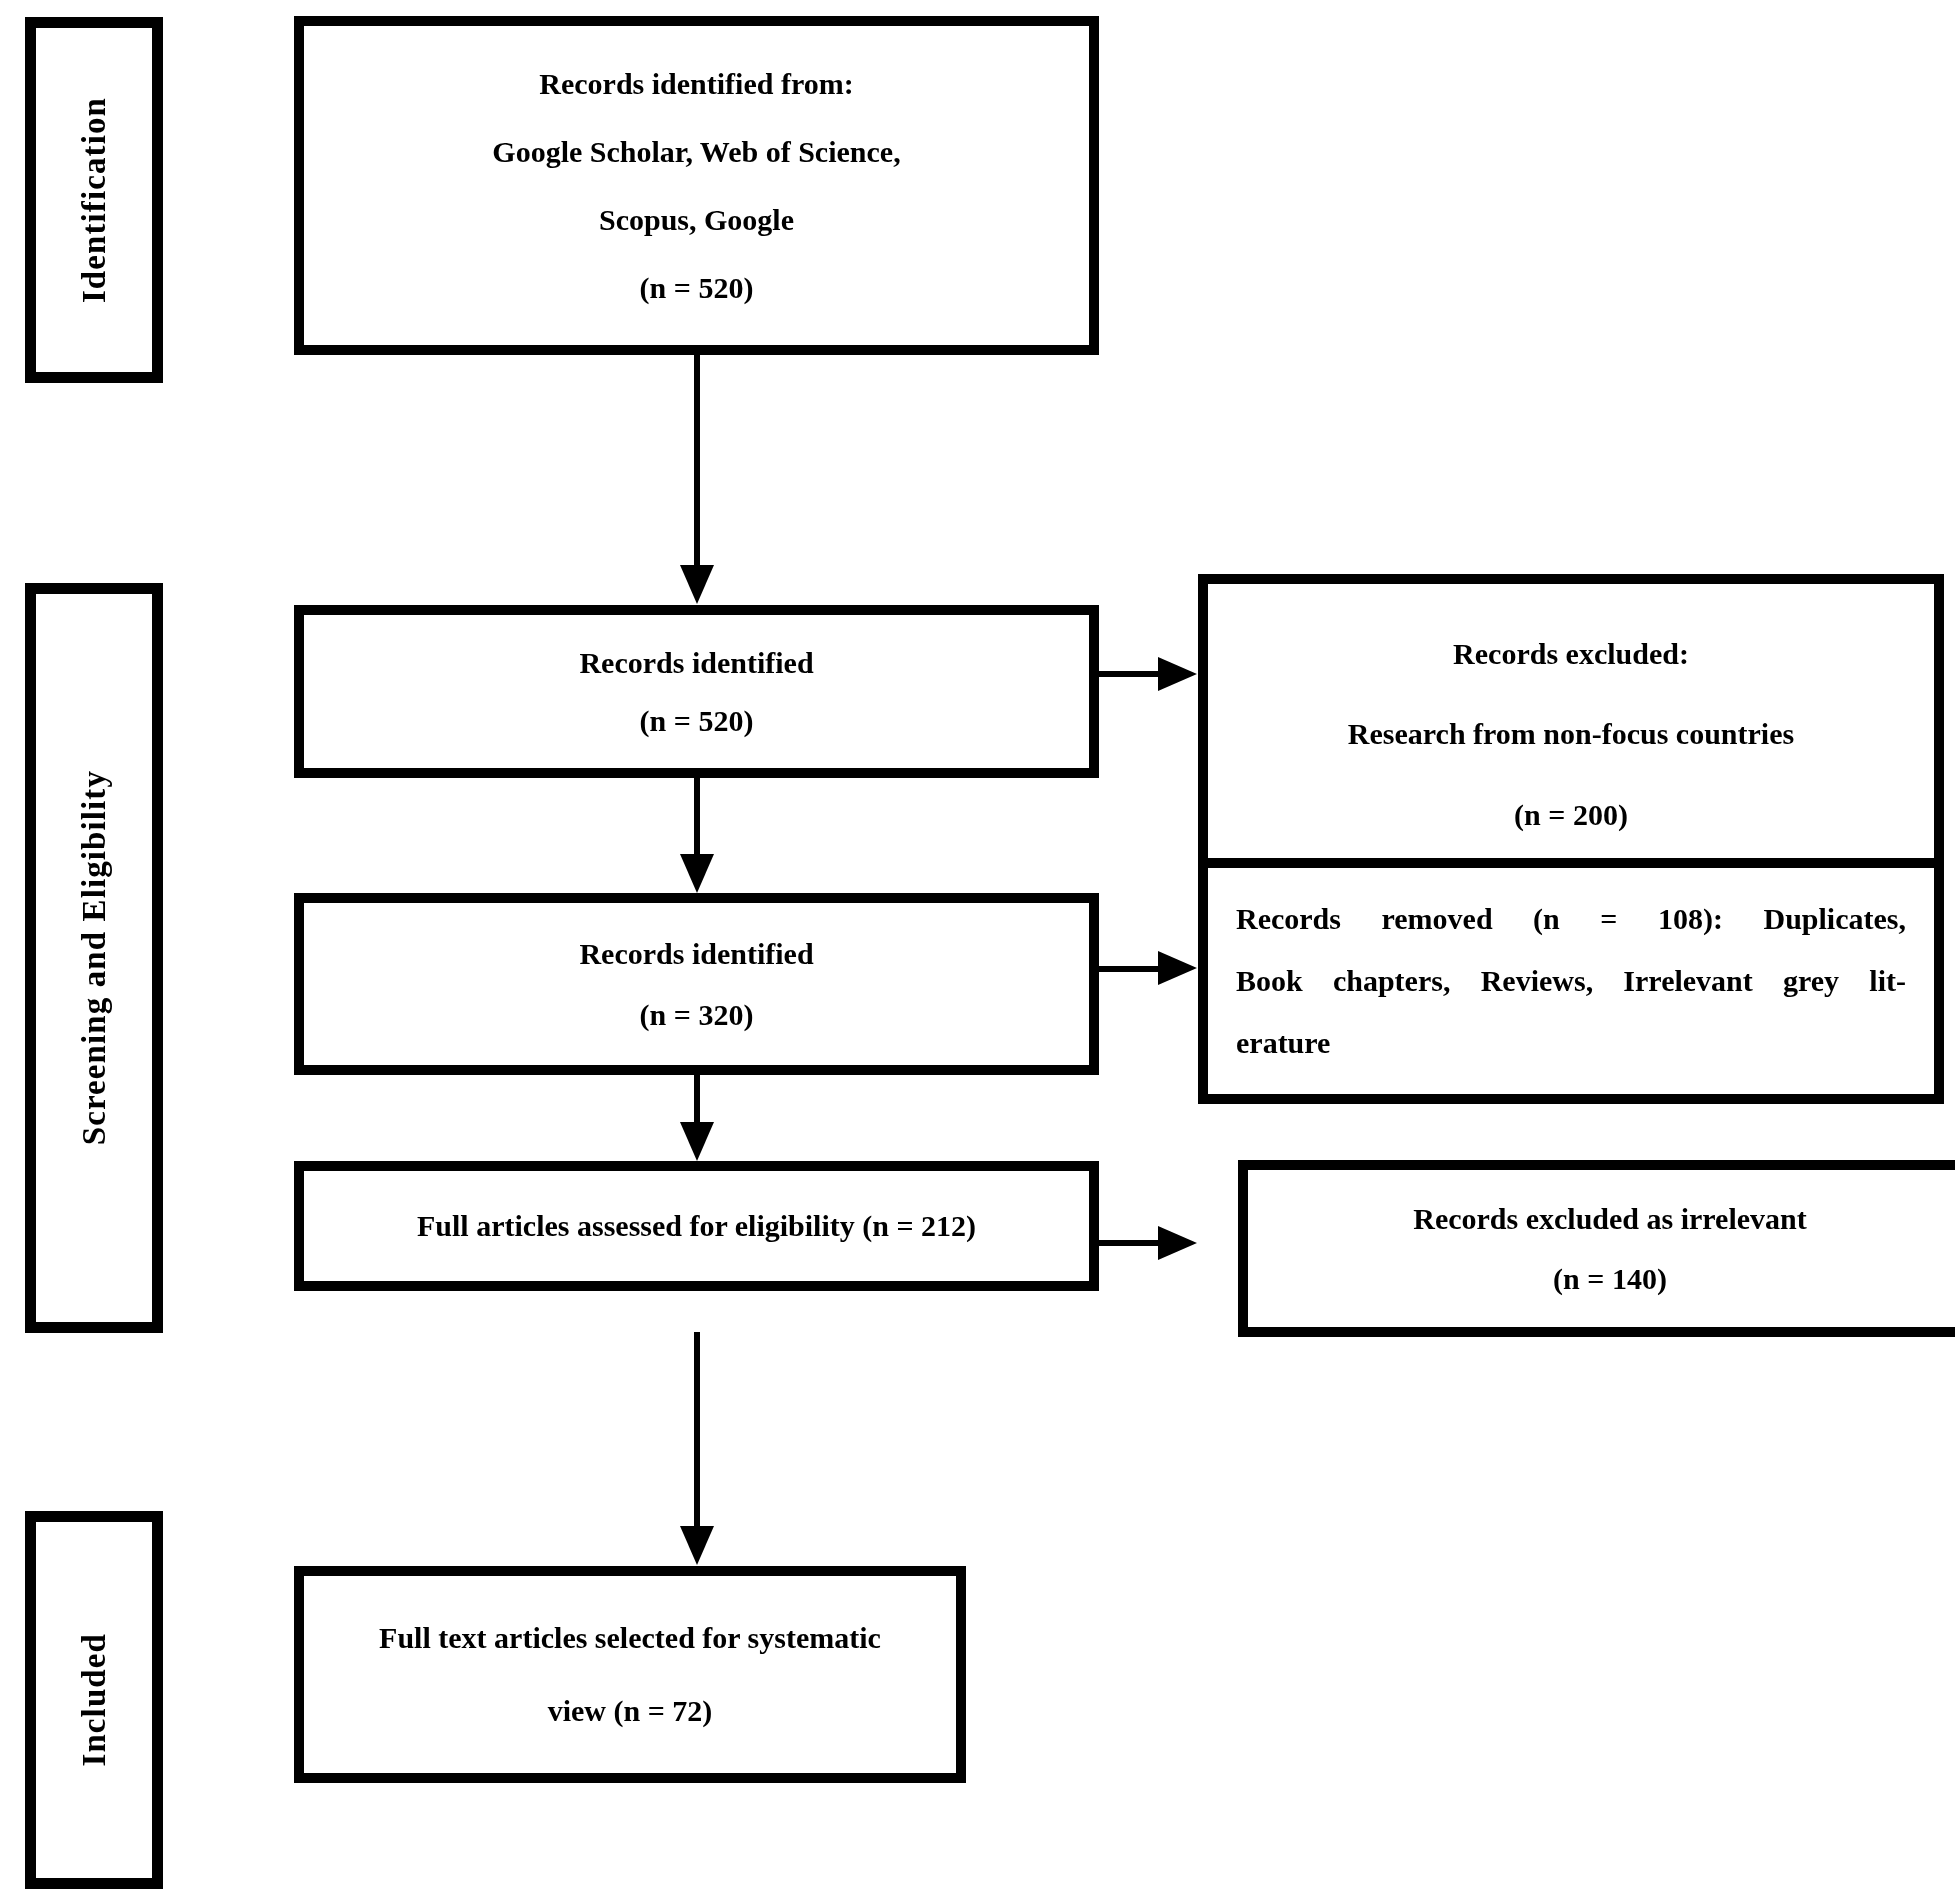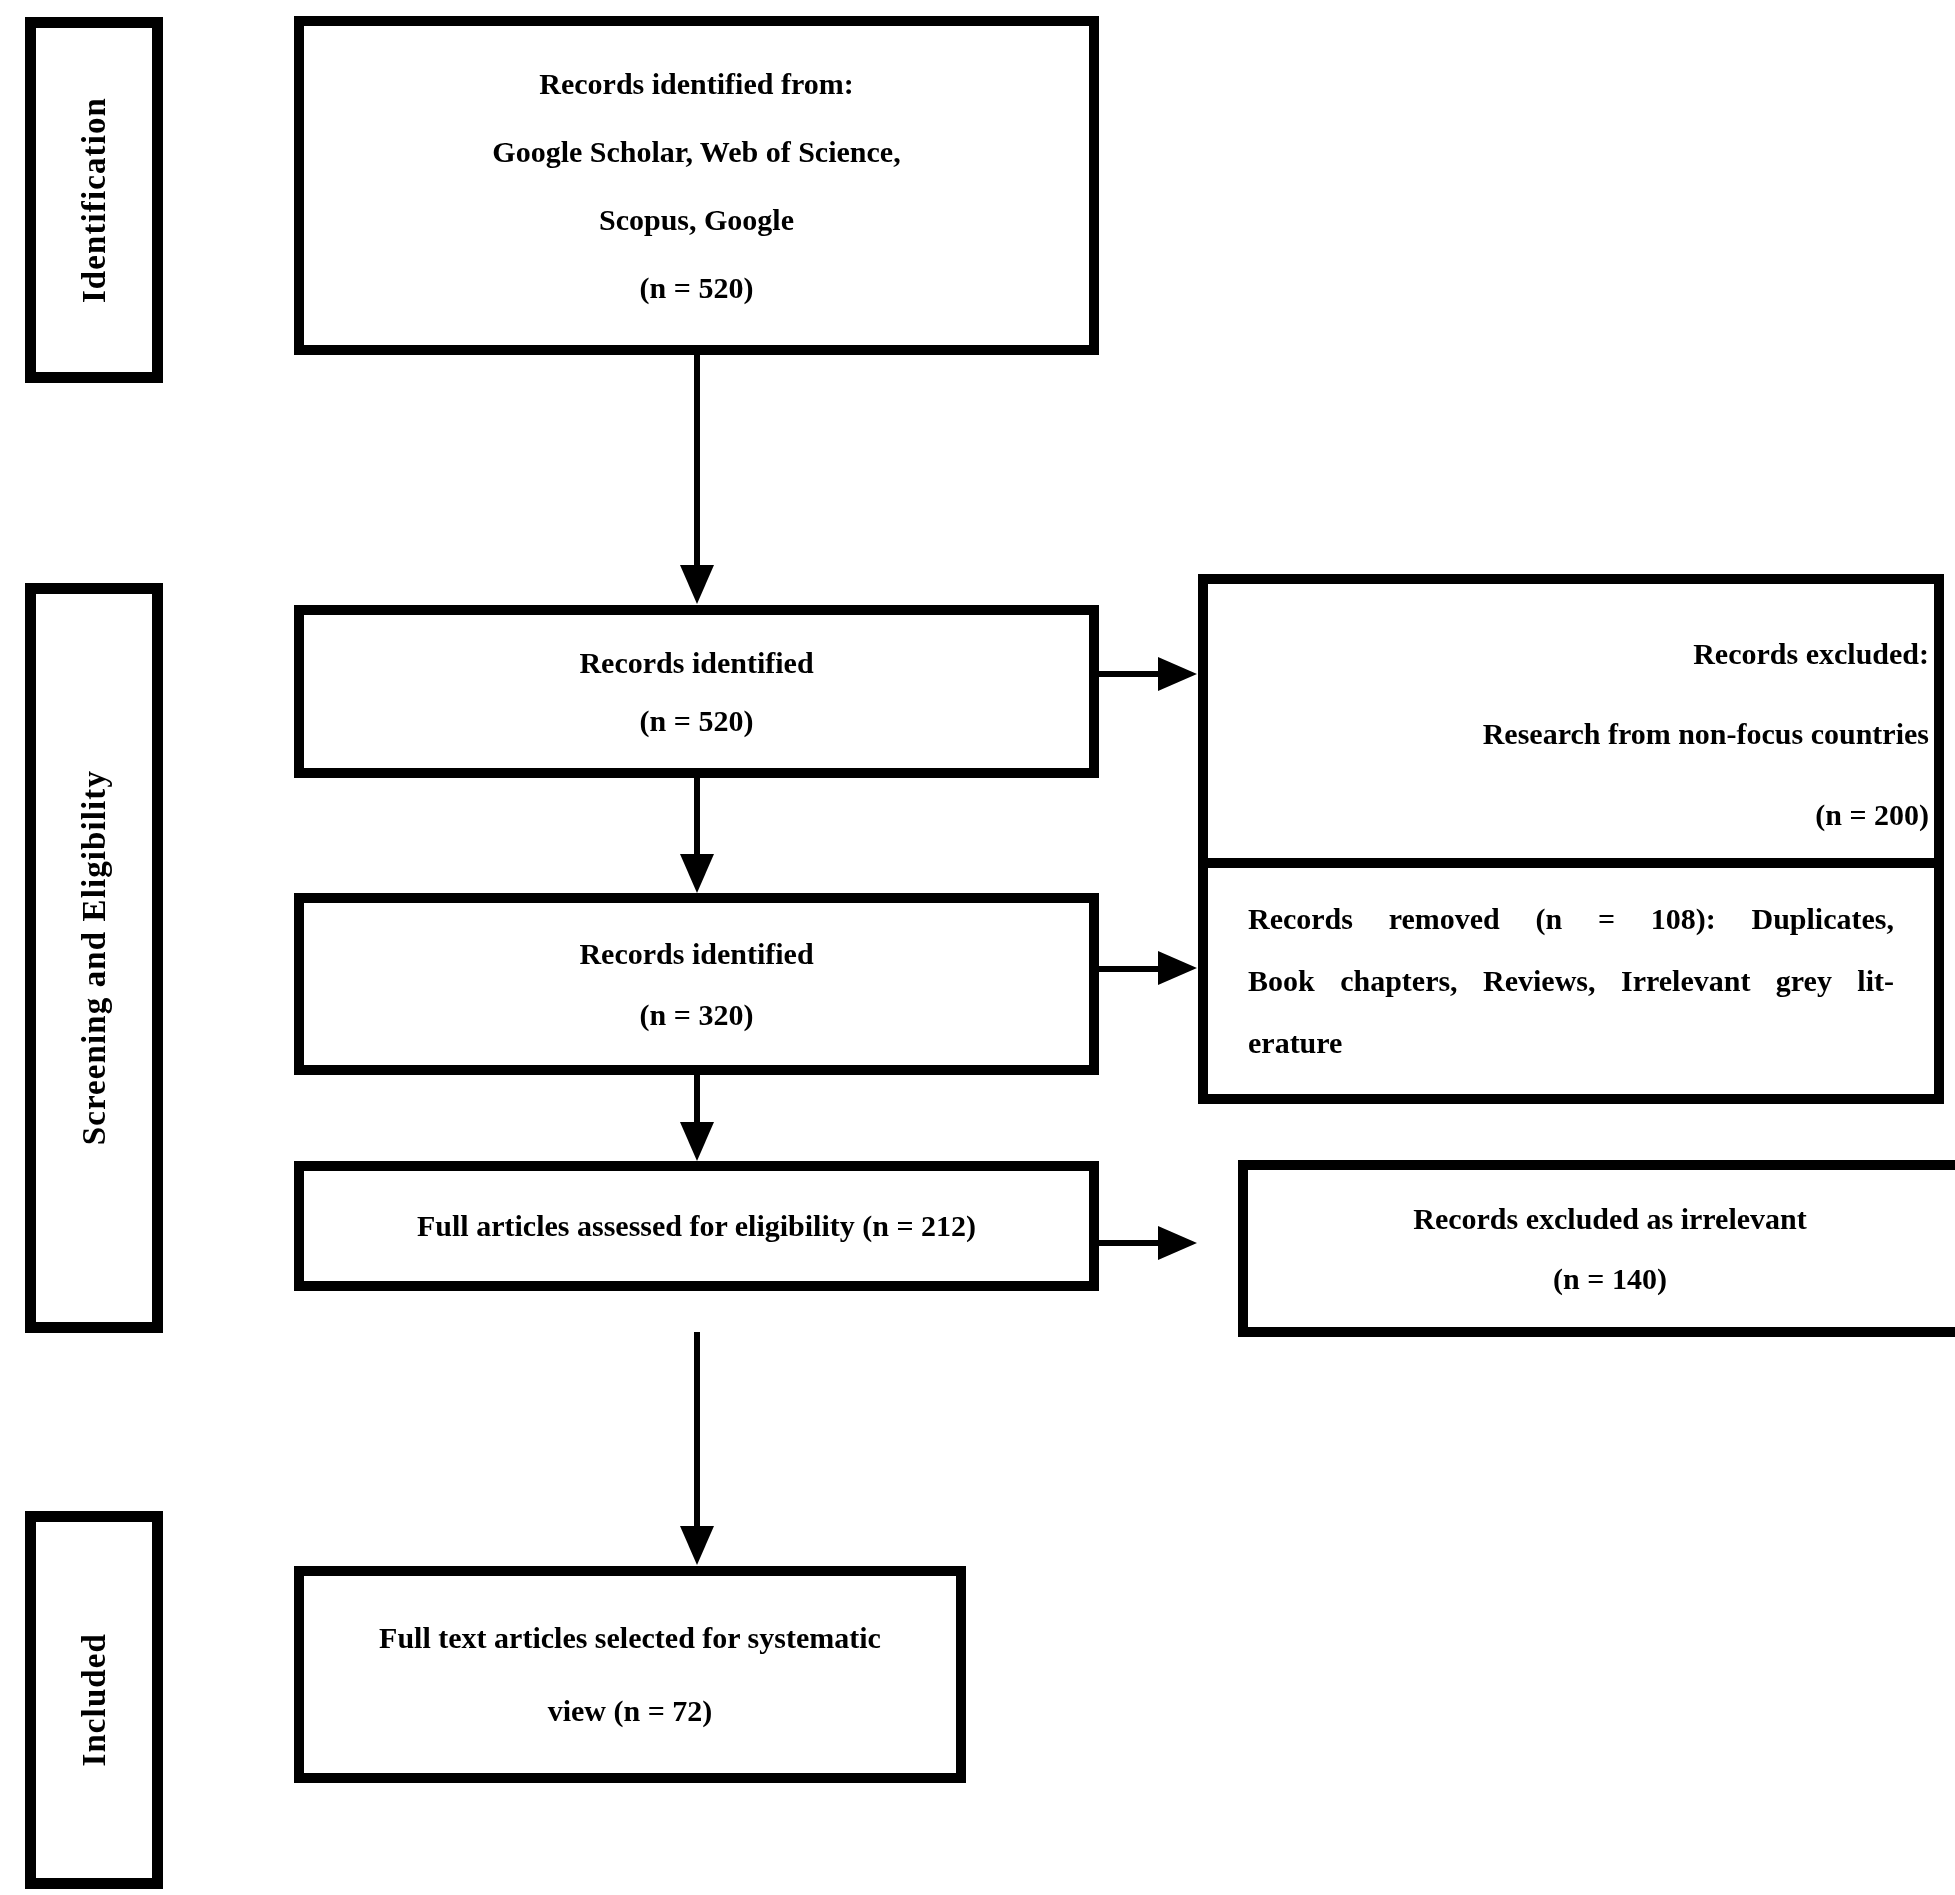--- a/index.html
+++ b/index.html
@@ -50,21 +50,21 @@
     transform: rotate(180deg);
     font-size: 33px;
     letter-spacing: 1.1px;
     white-space: nowrap;
   }
   .line { white-space: nowrap; }
   
   .box.justified {
     align-items: stretch;
     text-align: left;
-    padding: 8px 40px;
+    padding: 8px 28px;
   }
   .box.justified .line { white-space: normal; }
   .box.justified .line.stretch {
     text-align: justify;
     text-align-last: justify;
   }
   
   .vline {
     position: absolute;
     width: 5.6px;
@@ -126,21 +126,21 @@
 
   <div class="box" style="left:294px; top:1161px; width:805px; height:130px;">
     <div class="line">Full articles assessed for eligibility (n = 212)</div>
   </div>
 
   <div class="box" style="left:294px; top:1566px; width:672px; height:217px;">
     <div class="line">Full text articles selected for systematic</div>
     <div class="line">view (n = 72)</div>
   </div>
 
-  <div class="box" style="left:1198px; top:574px; width:746px; height:320px;align-items:flex-end;">
+  <div class="box" style="left:1198px; top:574px; width:746px; height:320px;">
     <div class="line">Records excluded:</div>
     <div class="line">Research from non-focus countries</div>
     <div class="line">(n = 200)</div>
   </div>
 
   <div class="box justified" style="left:1198px; top:858px; width:746px; height:246px;">
     <div class="line stretch">Records removed (n = 108): Duplicates,</div>
     <div class="line stretch">Book chapters, Reviews, Irrelevant grey lit-</div>
     <div class="line">erature</div>
   </div>

